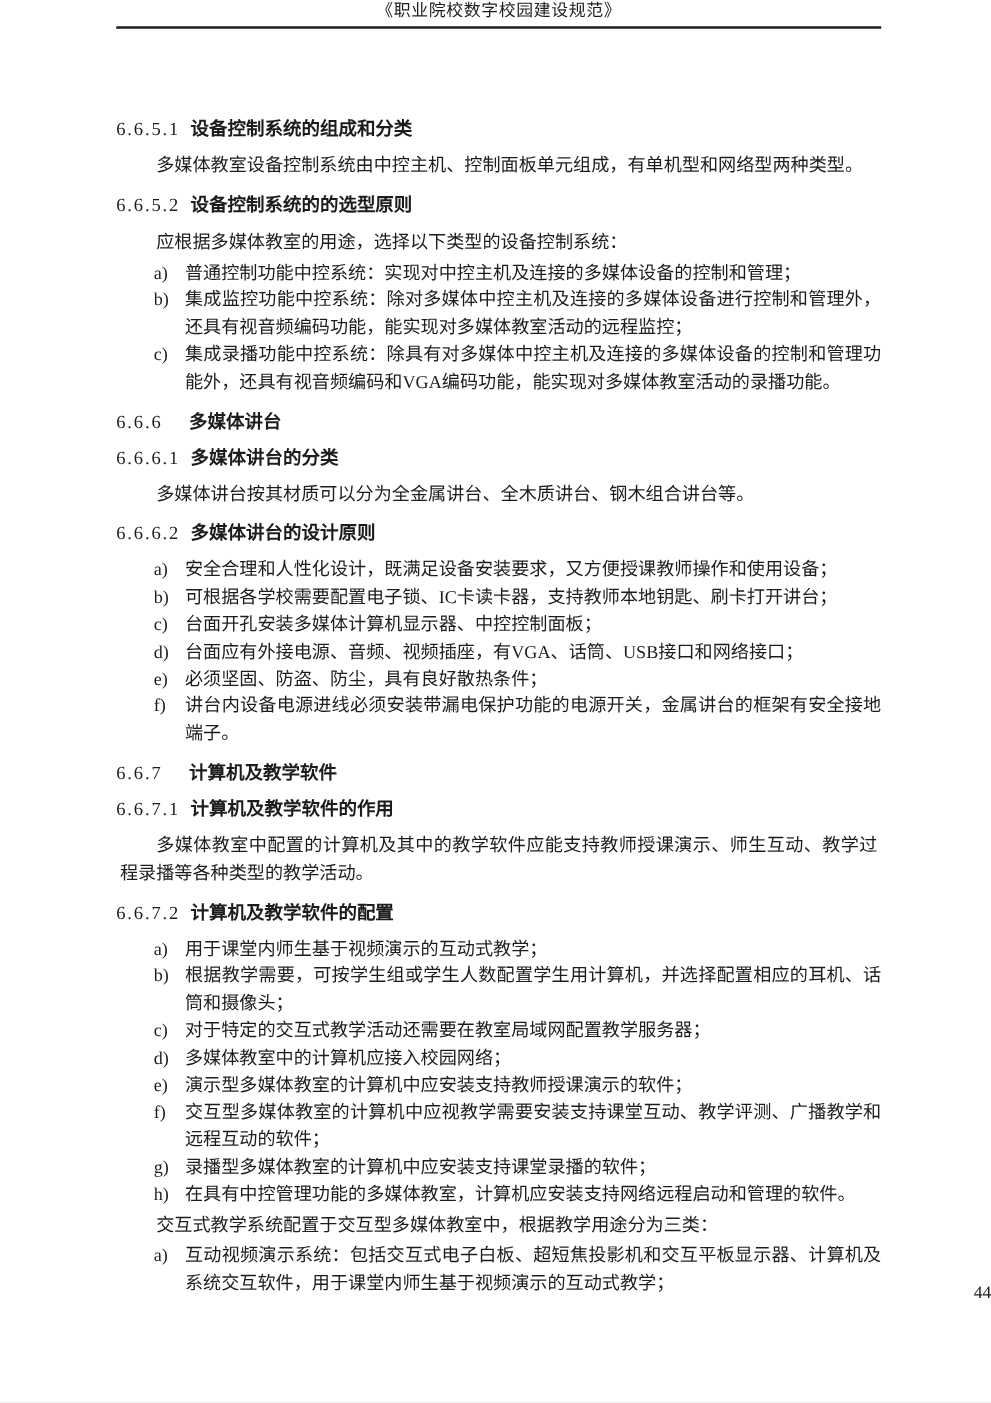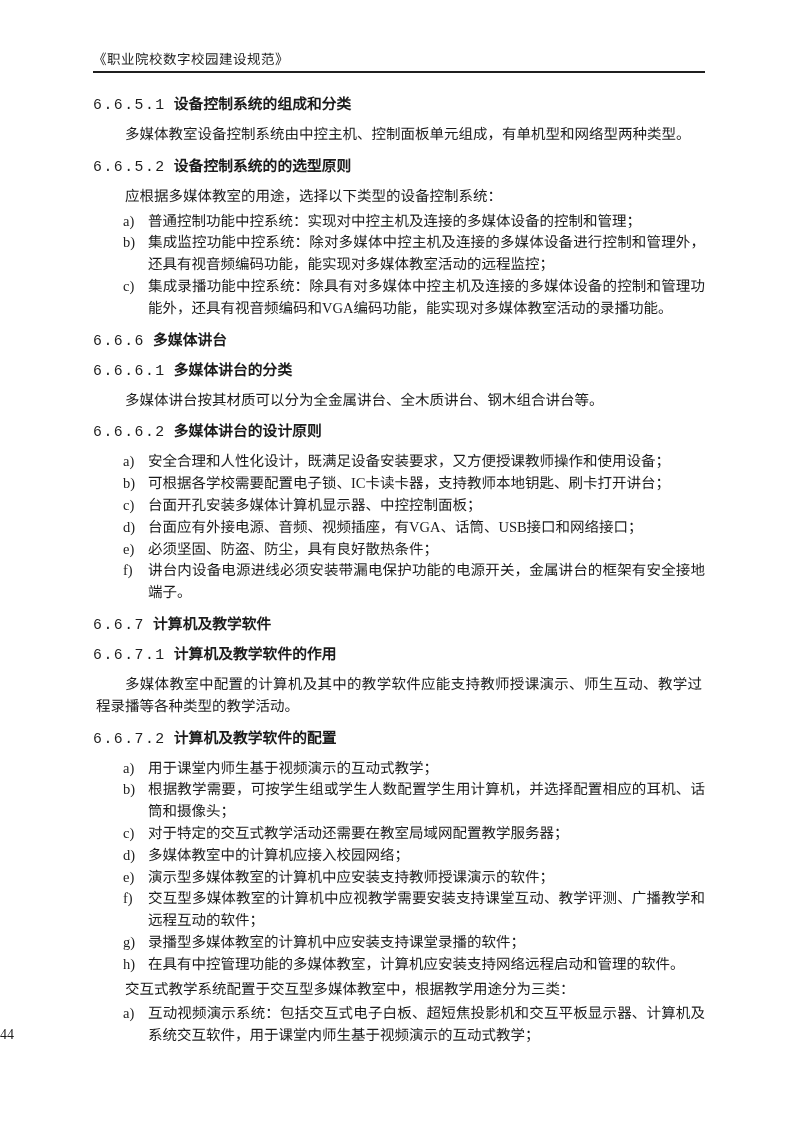--- a/index.html
+++ b/index.html
@@ -17,22 +17,21 @@
     font-family: "Liberation Serif", "DejaVu Serif", serif;
     font-size: 14.5px;
     overflow: hidden;
   }
   
   .page-header {
     position: absolute;
     top: 0;
     left: 93px;
     width: 612px;
-    padding-top: 51px;
-    text-align: left;
+    text-align: center;
   }
   .header-title {
     display: inline-block;
     font-size: 13.5px;
     line-height: 17px;
     letter-spacing: 0.5px;
   }
   .header-rule {
     margin-top: 3px;
     height: 0;
@@ -48,21 +47,21 @@
   .heading {
     font-family: "Liberation Sans", "DejaVu Sans", sans-serif;
     font-weight: bold;
     font-size: 14.8px;
     line-height: 17px;
     margin: 12px 0 10px 0;
   }
   .sec-num {
     display: inline-block;
     min-width: 50px;
-    font-family: Liberation Mono, monospace;
+    font-family: Liberation Serif, serif;
     font-weight: normal;
     letter-spacing: 1.5px;
     margin-right: 4px;
   }
   .para {
     margin: 3px;
     text-indent: 2em;
     text-align: justify;
     line-height: 21.8px;
   }
@@ -79,21 +78,21 @@
     position: absolute;
     left: 30px;
     top: 0;
   }
   
   .page-footer {
     position: absolute;
     top: 1026px;
     left: 0;
     width: 100%;
-    text-align: left;
+    text-align: right;
     font-size: 14px;
     line-height: 17px;
   }
 </style>
 </head>
 <body>
 
 <div class="page">
 
   <div class="page-header">

